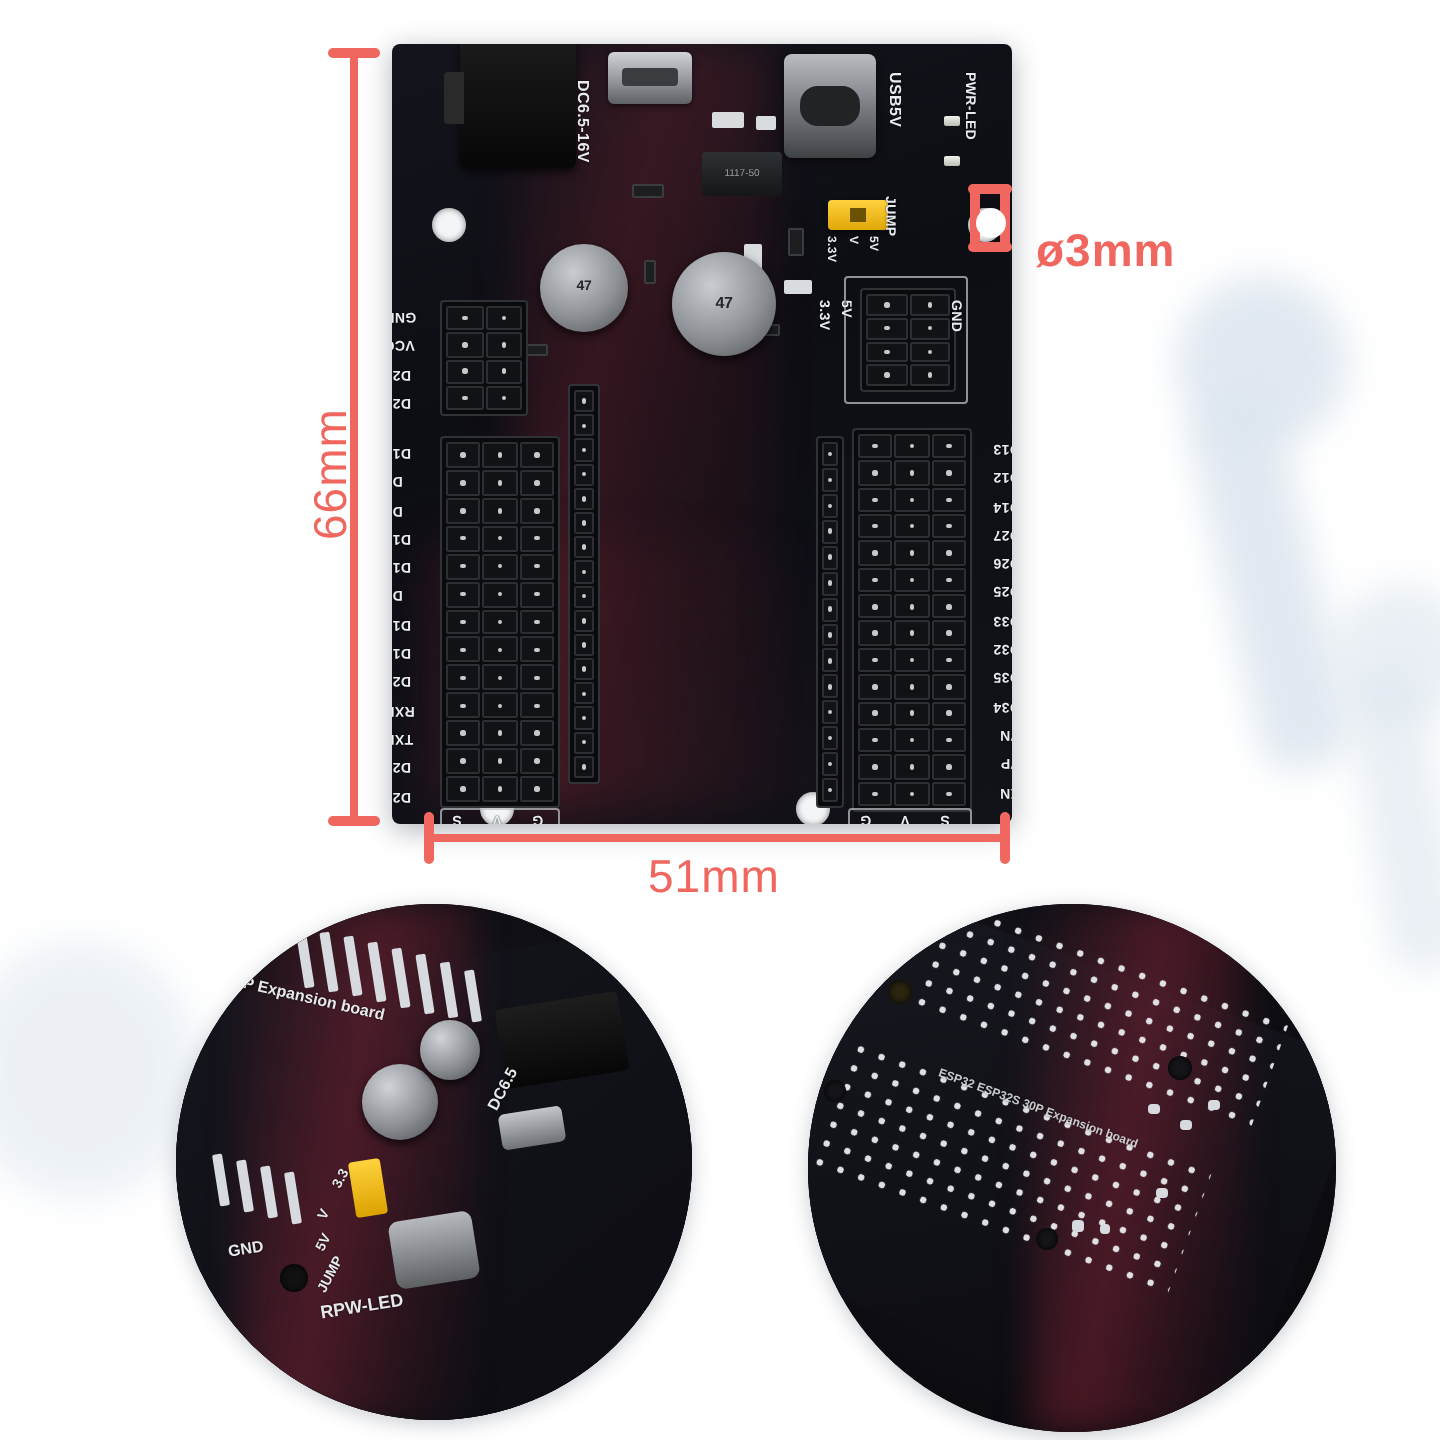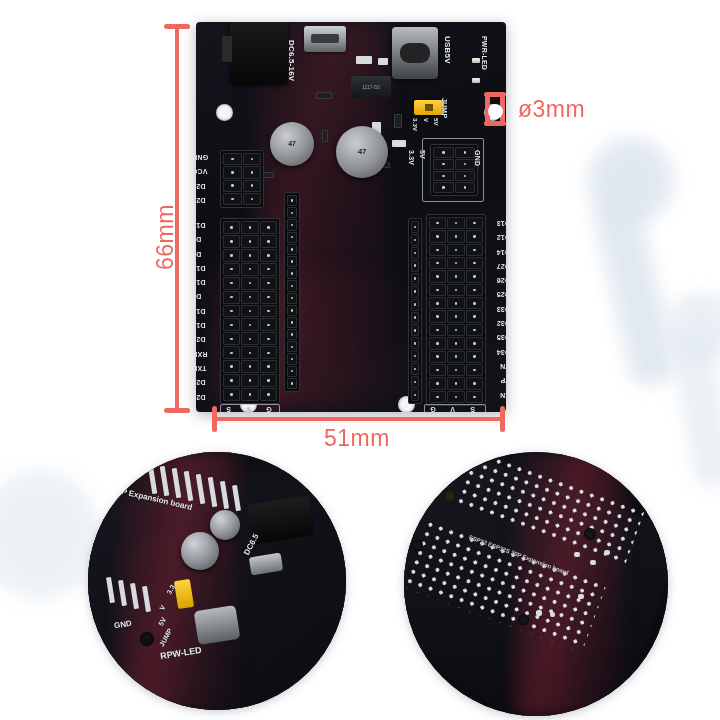--- a/index.html
+++ b/index.html
@@ -422,21 +422,21 @@
     <div class="dim-text" style="left:324px; top:425px;">51mm</div>
   </div>
 
   <div class="hole-marker">
     <div class="hm-t"></div>
     <div class="hm-b"></div>
     <div class="hm-l"></div>
     <div class="hm-r"></div>
     <div class="hm-c"></div>
   </div>
-  <div class="dim-text" style="left:518px; top:96px;">ø3mm</div>
+  <div class="dim-text" style="left:518px; top:112px;font-weight:bold;">ø3mm</div>
 
   <div class="inset inset-left">
     <div class="ibg"></div>
     <div class="iboard" style="left:-10px;top:30px;width:280px;height:240px;
           transform:rotate(-9deg); background:linear-gradient(150deg,#15151d,#0c0c12);"></div>
     <div class="ired" style="left:30px;top:0;width:120px;height:258px;"></div>
 
     <div class="ipin" style="left:62px;top:12px;width:5px;height:30px;transform:rotate(-9deg);"></div>
     <div class="ipin" style="left:74px;top:14px;width:5px;height:30px;transform:rotate(-9deg);"></div>
     <div class="ipin" style="left:86px;top:16px;width:5px;height:30px;transform:rotate(-9deg);"></div>

